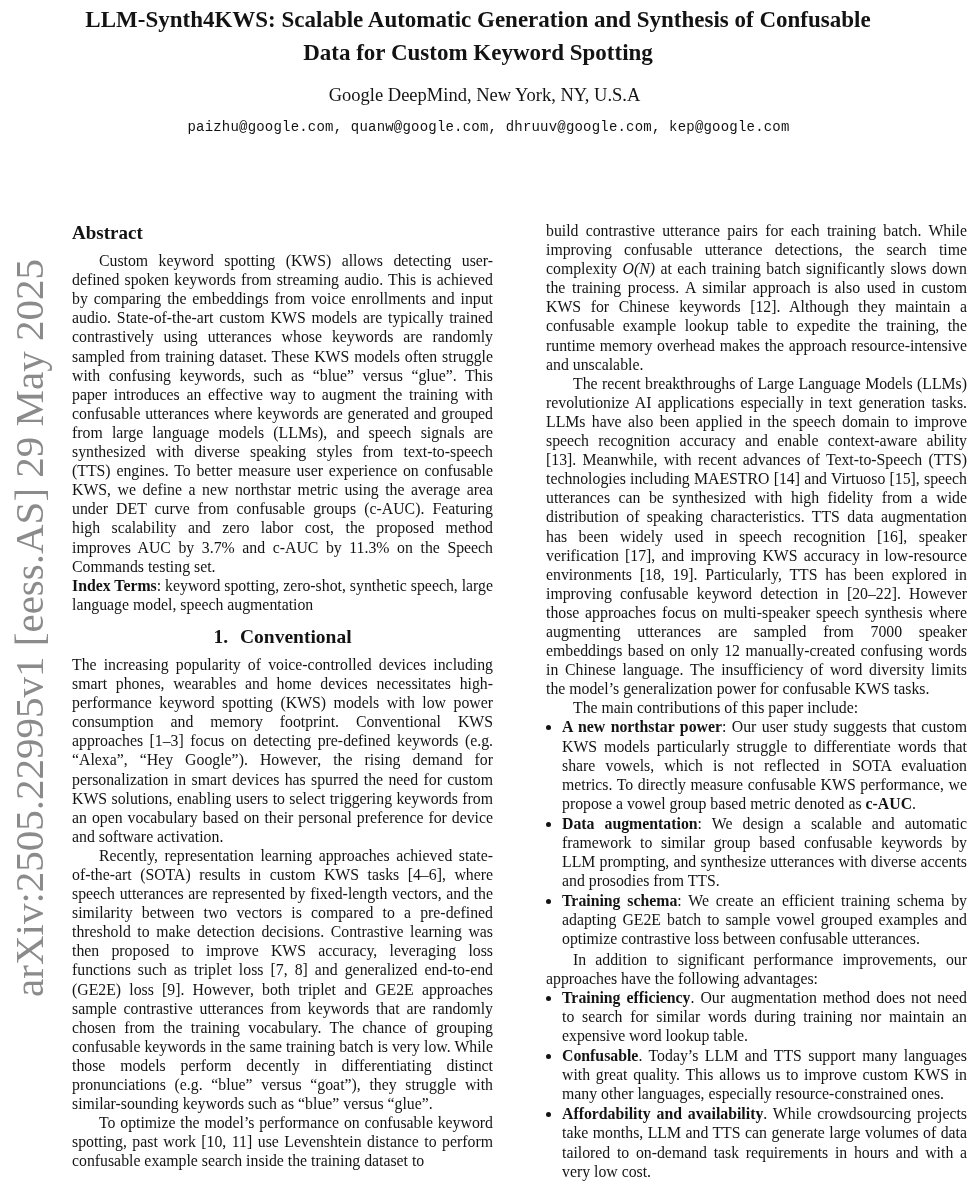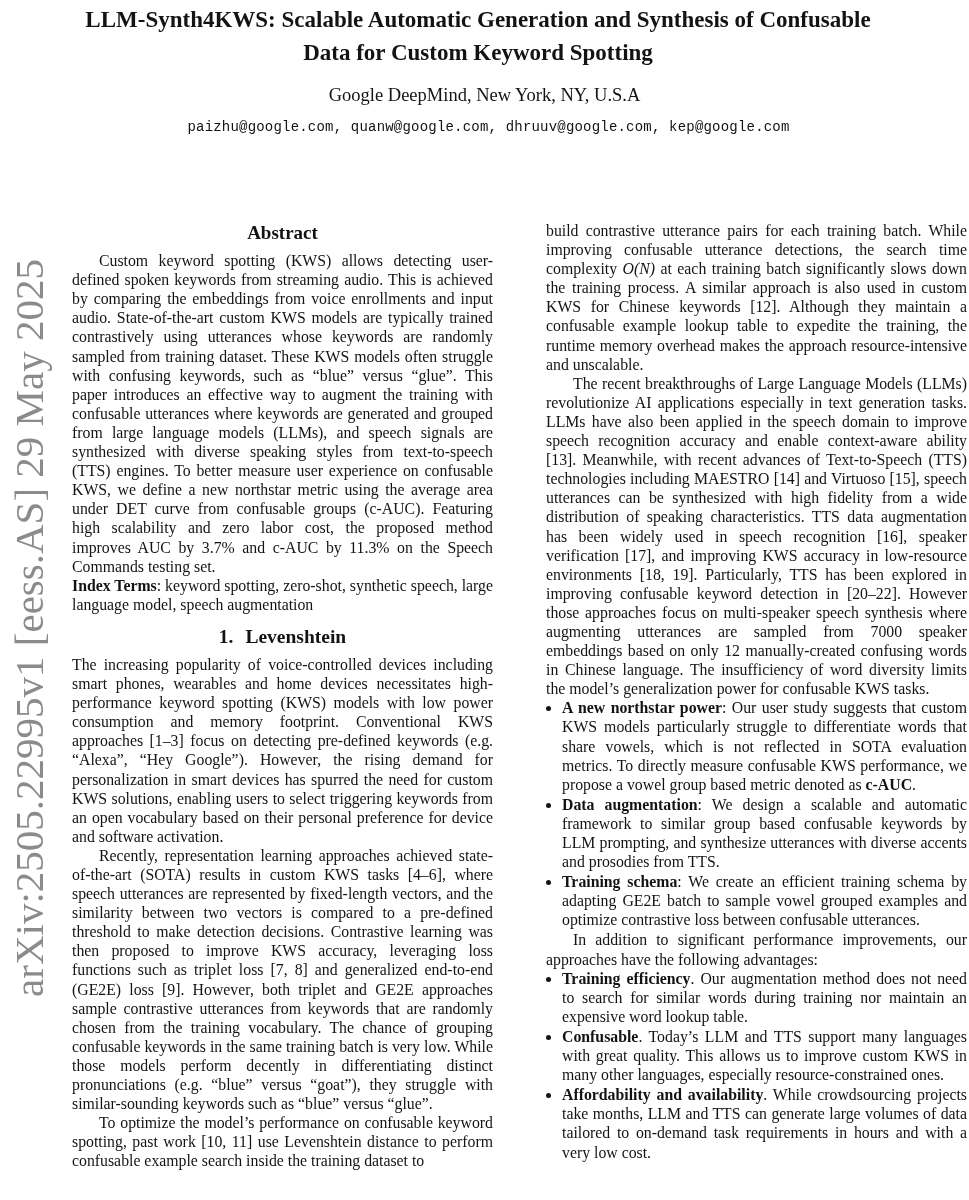--- a/index.html
+++ b/index.html
@@ -24,21 +24,21 @@
   .emails { font-family: "Liberation Mono", "DejaVu Sans Mono", monospace; font-size: 14px; margin-top: 13px; letter-spacing: 0.2px; padding-left: 8px; }
   .columns {
     position: absolute; top: 221px; left: 72px;
     width: 895px; height: 979px; overflow: hidden;
     display: flex; gap: 53px;
   }
   .col { width: 421px; font-size: 15.8px; line-height: 19.1px; text-align: justify; }
   p { margin: 0; }
   p.indent { text-indent: 27px; }
   p.noindent { text-indent: 0; }
-  .abstract-heading { font-size: 19px; font-weight: 700; text-align: center; margin: 2px 0 9px 0; }
+  .abstract-heading { font-size: 19px; font-weight: 700; text-align: left; margin: 2px 0 9px 0; }
   .section-heading { font-size: 19.5px; font-weight: 700; text-align: center; margin: 13px 0 9px 0; }
   .secnum { margin-right: 12px; }
   .math { font-style: italic; margin-top: 18px; }
   ul { margin: 0 0 0 0; padding-left: 16px; list-style: disc outside; }
   li { margin: 0 0 1px 0; padding-left: 0; text-align: justify; }
   b { font-weight: 700; }
 </style>
 </head>
 <body>
 
@@ -49,29 +49,30 @@
   <div class="affiliation">Google DeepMind, New York, NY, U.S.A</div>
   <div class="emails">paizhu@google.com, quanw@google.com, dhruuv@google.com, kep@google.com</div>
 </header>
 
 <main class="columns">
 
   <section class="col">
     <h2 class="abstract-heading">Abstract</h2>
     <p class="indent">Custom keyword spotting (KWS) allows detecting user-defined spoken keywords from streaming audio. This is achieved by comparing the embeddings from voice enrollments and input audio. State-of-the-art custom KWS models are typically trained contrastively using utterances whose keywords are randomly sampled from training dataset. These KWS models often struggle with confusing keywords, such as “blue” versus “glue”. This paper introduces an effective way to augment the training with confusable utterances where keywords are generated and grouped from large language models (LLMs), and speech signals are synthesized with diverse speaking styles from text-to-speech (TTS) engines. To better measure user experience on confusable KWS, we define a new northstar metric using the average area under DET curve from confusable groups (c-AUC). Featuring high scalability and zero labor cost, the proposed method improves AUC by 3.7% and c-AUC by 11.3% on the Speech Commands testing set.</p>
     <p class="noindent"><b>Index Terms</b><span>: keyword spotting, zero-shot, synthetic speech, large language model, speech augmentation</span></p>
-    <h2 class="section-heading"><span class="secnum">1.</span><span>Levenshtein</span></h2>
+    <h2 class="section-heading"><span class="secnum">1.</span><span>Conventional</span></h2>
     <p class="noindent">The increasing popularity of voice-controlled devices including smart phones, wearables and home devices necessitates high-performance keyword spotting (KWS) models with low power consumption and memory footprint. Conventional KWS approaches [1–3] focus on detecting pre-defined keywords (e.g. “Alexa”, “Hey Google”). However, the rising demand for personalization in smart devices has spurred the need for custom KWS solutions, enabling users to select triggering keywords from an open vocabulary based on their personal preference for device and software activation.</p>
     <p class="indent">Recently, representation learning approaches achieved state-of-the-art (SOTA) results in custom KWS tasks [4–6], where speech utterances are represented by fixed-length vectors, and the similarity between two vectors is compared to a pre-defined threshold to make detection decisions. Contrastive learning was then proposed to improve KWS accuracy, leveraging loss functions such as triplet loss [7, 8] and generalized end-to-end (GE2E) loss [9]. However, both triplet and GE2E approaches sample contrastive utterances from keywords that are randomly chosen from the training vocabulary. The chance of grouping confusable keywords in the same training batch is very low. While those models perform decently in differentiating distinct pronunciations (e.g. “blue” versus “goat”), they struggle with similar-sounding keywords such as “blue” versus “glue”.</p>
     <p class="indent">To optimize the model’s performance on confusable keyword spotting, past work [10, 11] use Levenshtein distance to perform confusable example search inside the training dataset to</p>
   </section>
 
   <section class="col">
     <p class="noindent"><span>build contrastive utterance pairs for each training batch. While improving confusable utterance detections, the search time complexity </span><span class="math">O(N)</span><span> at each training batch significantly slows down the training process. A similar approach is also used in custom KWS for Chinese keywords [12]. Although they maintain a confusable example lookup table to expedite the training, the runtime memory overhead makes the approach resource-intensive and unscalable.</span></p>
     <p class="indent">The recent breakthroughs of Large Language Models (LLMs) revolutionize AI applications especially in text generation tasks. LLMs have also been applied in the speech domain to improve speech recognition accuracy and enable context-aware ability [13]. Meanwhile, with recent advances of Text-to-Speech (TTS) technologies including MAESTRO [14] and Virtuoso [15], speech utterances can be synthesized with high fidelity from a wide distribution of speaking characteristics. TTS data augmentation has been widely used in speech recognition [16], speaker verification [17], and improving KWS accuracy in low-resource environments [18, 19]. Particularly, TTS has been explored in improving confusable keyword detection in [20–22]. However those approaches focus on multi-speaker speech synthesis where augmenting utterances are sampled from 7000 speaker embeddings based on only 12 manually-created confusing words in Chinese language. The insufficiency of word diversity limits the model’s generalization power for confusable KWS tasks.</p>
+    <p class="indent">The main contributions of this paper include:</p>
     <ul>
       <li><b>A new northstar power</b><span>: Our user study suggests that custom KWS models particularly struggle to differentiate words that share vowels, which is not reflected in SOTA evaluation metrics. To directly measure confusable KWS performance, we propose a vowel group based metric denoted as </span><b>c-AUC</b><span>.</span></li>
       <li><b>Data augmentation</b><span>: We design a scalable and automatic framework to similar group based confusable keywords by LLM prompting, and synthesize utterances with diverse accents and prosodies from TTS.</span></li>
       <li><b>Training schema</b><span>: We create an efficient training schema by adapting GE2E batch to sample vowel grouped examples and optimize contrastive loss between confusable utterances.</span></li>
     </ul>
     <p class="indent">In addition to significant performance improvements, our approaches have the following advantages:</p>
     <ul>
       <li><b>Training efficiency</b><span>. Our augmentation method does not need to search for similar words during training nor maintain an expensive word lookup table.</span></li>
       <li><b>Confusable</b><span>. Today’s LLM and TTS support many languages with great quality. This allows us to improve custom KWS in many other languages, especially resource-constrained ones.</span></li>
       <li><b>Affordability and availability</b><span>. While crowdsourcing projects take months, LLM and TTS can generate large volumes of data tailored to on-demand task requirements in hours and with a very low cost.</span></li>

